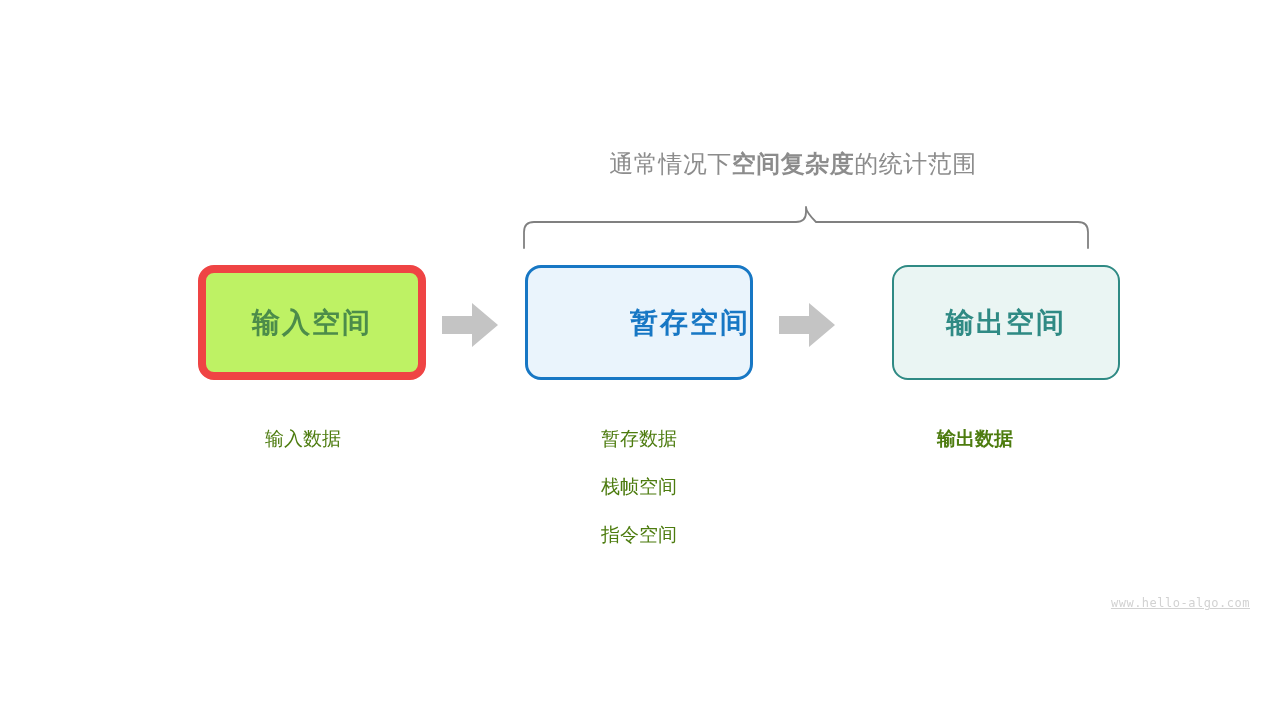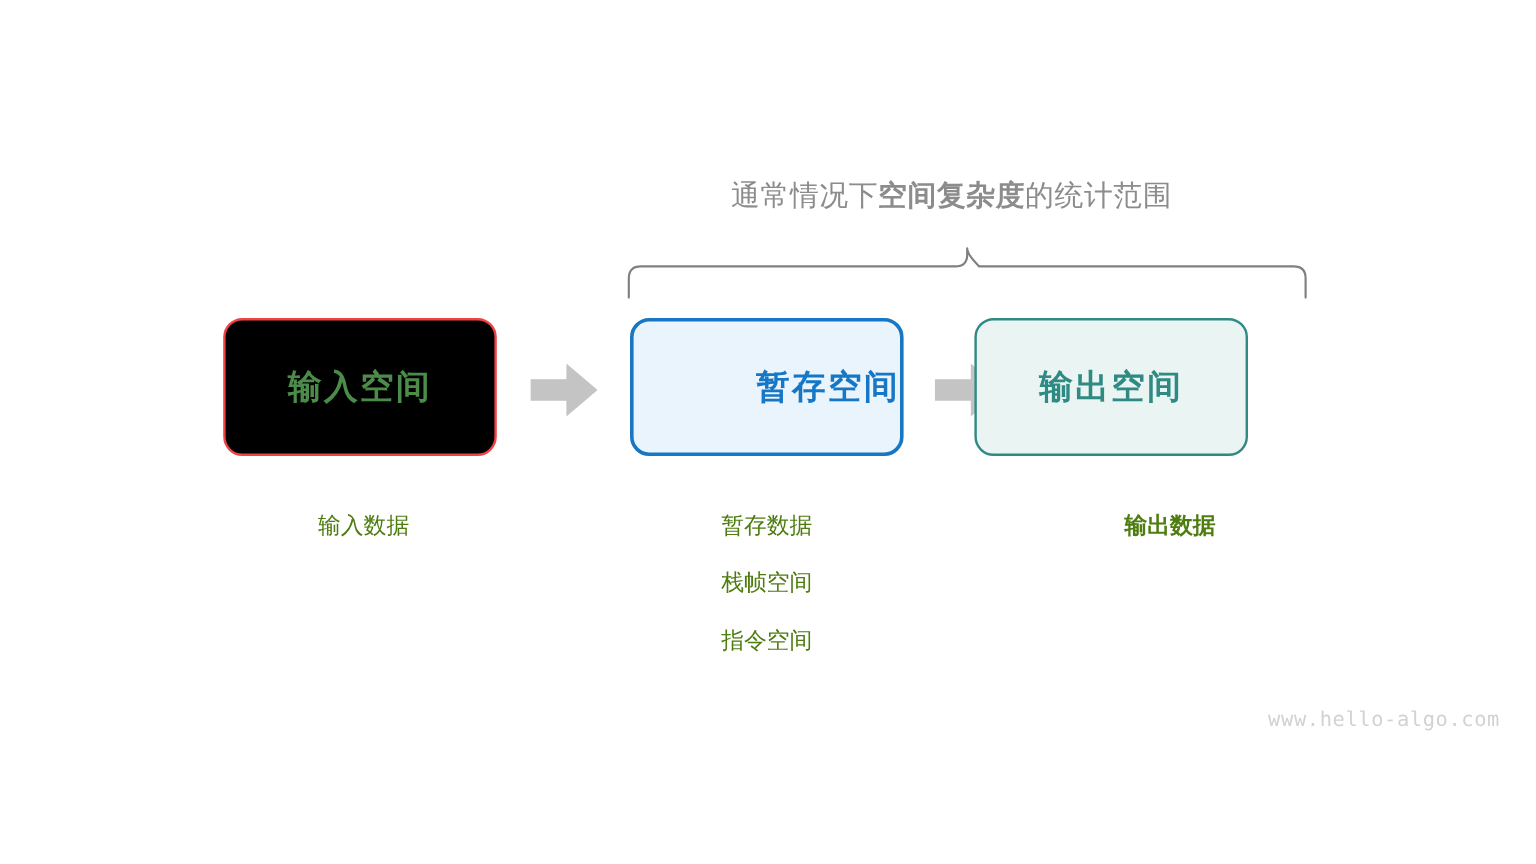--- a/index.html
+++ b/index.html
@@ -59,34 +59,34 @@
     border-radius: 16px;
     box-sizing: border-box;
     display: flex;
     align-items: center;
     justify-content: center;
     font-size: 28px;
     font-weight: bold;
     letter-spacing: 2px;
   }
   .box-input {
-    left: 186px;
-    background: #000000;
-    border: 2px solid #ef4444;
+    left: 198px;
+    background: #bef264;
+    border: 8px solid #ef4444;
     color: #4c8c4a;
   }
   .box-temp {
     left: 525px;
     background: #eaf4fc;
     border: 3px solid #1777c4;
     color: #1777c4;
     justify-content: flex-end;
   }
   .box-output {
-    left: 812px;
+    left: 892px;
     background: #eaf5f3;
     border: 2px solid #2f8a84;
     color: #2f8a84;
   }
 
   
   .arrow {
     position: absolute;
     top: 303px;
     width: 56px;
@@ -108,23 +108,24 @@
   .col-1 { left: 189px; top: 415px; }
   .col-2 { left: 525px; top: 415px; text-align: center; }
   .col-3 { left: 861px; top: 415px; font-weight: bold; }
 
   
   .watermark {
     position: absolute;
     right: 30px;
     bottom: 14px;
     font-family: "DejaVu Sans Mono", "Liberation Mono", monospace;
-    font-size: 17px;
+    font-size: 12px;
     color: #d2d2d2;
     letter-spacing: 0.5px;
+    text-decoration: underline;
   }
 </style>
 </head>
 <body>
 
 <div id="canvas">
 
   <div class="scope-title">
     <span class="scope-title-inner"><span>通常情况下</span><span class="strong">空间复杂度</span><span>的统计范围</span></span>
   </div>

